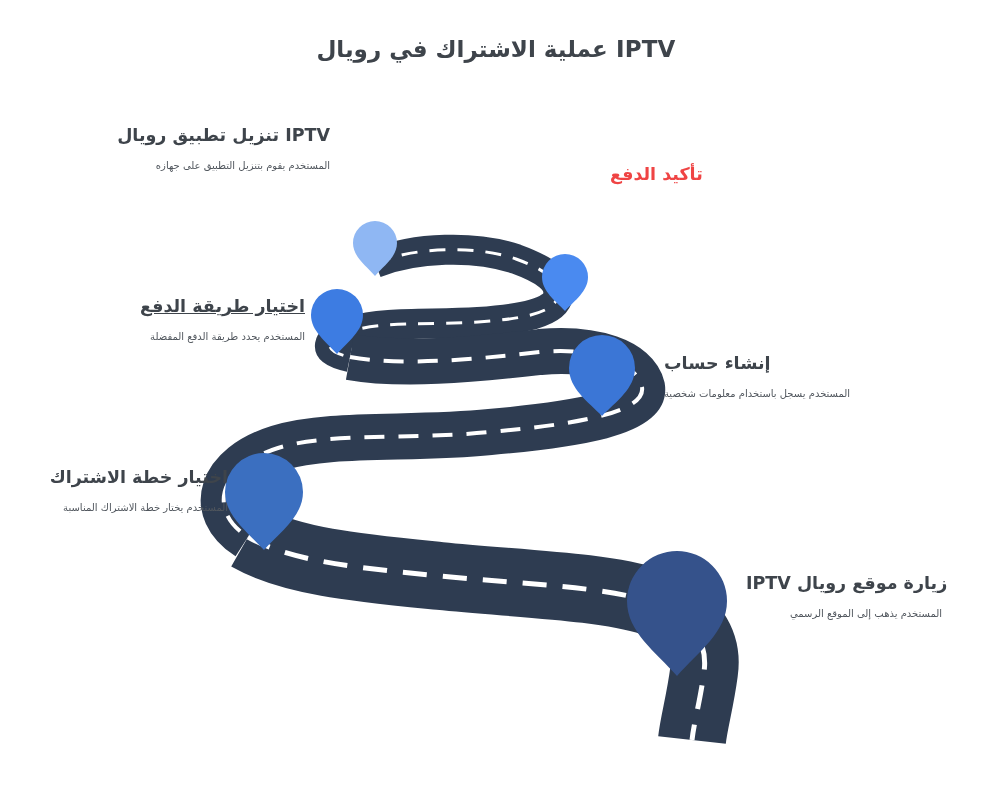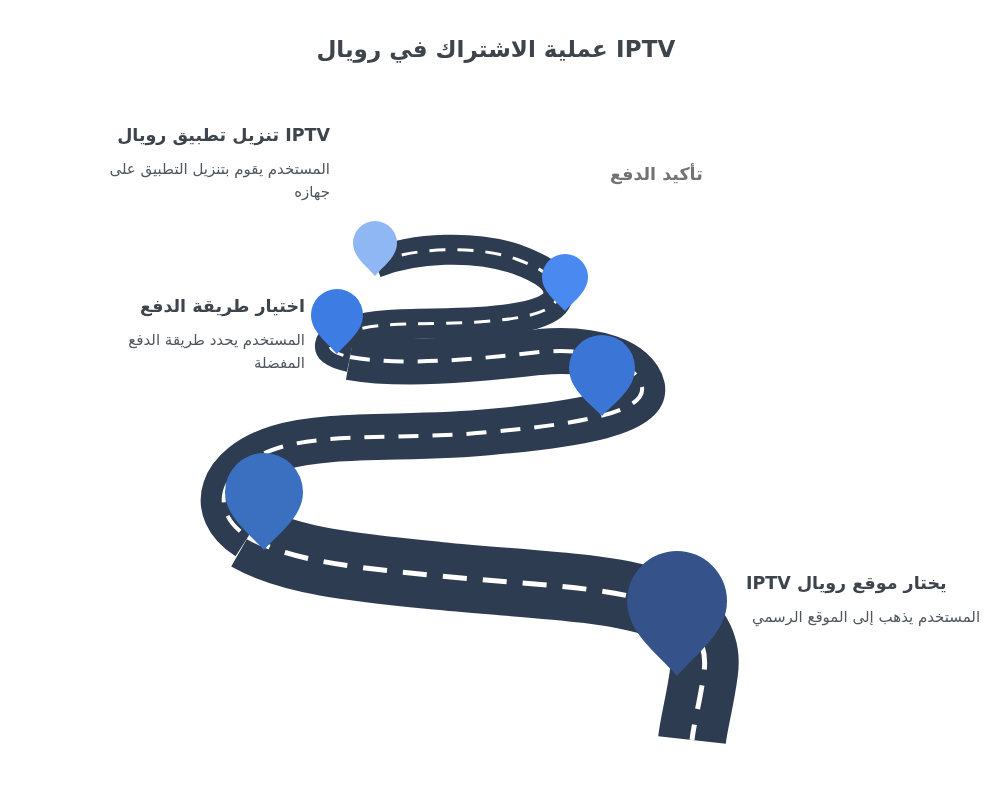--- a/index.html
+++ b/index.html
@@ -30,21 +30,21 @@
   .step {
     position: absolute;
   }
   .step .step-title {
     font-size: 17.5px;
     font-weight: bold;
     margin: 0 0 11px 0;
     line-height: 1.3;
   }
   .step .step-desc {
-    font-size: 15px;
+    font-size: 10px;
     line-height: 1.58;
     margin: 0;
   }
   .step-left { text-align: right; }
   .step-right { text-align: left; }
 
   .s1 { right: 662px; top: 124px; width: 230px; }
   .s2 { left: 610px;  top: 163px; width: 230px; }
   .s3 { right: 687px; top: 295px; width: 210px; }
   .s4 { left: 664px;  top: 352px; width: 252px; }
@@ -77,28 +77,36 @@
     <path d="M 264 550 C 247.6 531.8 225 516.2 225 492 A 39 39 0 1 1 303 492 C 303 516.2 280.4 531.8 264 550 Z" fill="#3b6fc0"></path>
     <path d="M 677 676 C 656 652 627 632 627 601 A 50 50 0 1 1 727 601 C 727 632 698 652 677 676 Z" fill="#35528b"></path>
   </svg>
 
   <div class="step step-left s1" dir="rtl">
     <h3 class="step-title" style="color: rgb(62, 68, 75);">IPTV تنزيل تطبيق رويال</h3>
     <p class="step-desc" style="color: rgb(80, 86, 93);">المستخدم يقوم بتنزيل التطبيق على جهازه</p>
   </div>
 
   <div class="step step-right s2" dir="rtl">
-    <h3 class="step-title" style="color: #737373;">تأكيد الدفع</h3>
+    <h3 class="step-title" style="color: #ef4444;">تأكيد الدفع</h3>
   </div>
 
   <div class="step step-left s3" dir="rtl">
-    <h3 class="step-title" style="color: rgb(62, 68, 75);">اختيار طريقة الدفع</h3>
+    <h3 class="step-title" style="color: rgb(62, 68, 75); text-decoration: underline;">اختيار طريقة الدفع</h3>
     <p class="step-desc" style="color: rgb(80, 86, 93); text-align: right;">المستخدم يحدد طريقة الدفع المفضلة</p>
   </div>
 
+  <div class="step step-right s4" dir="rtl">
+    <h3 class="step-title" style="color: rgb(62, 68, 75);">إنشاء حساب</h3>
+    <p class="step-desc" style="color: rgb(80, 86, 93);">المستخدم يسجل باستخدام معلومات شخصية</p>
+  </div>
 
+  <div class="step step-left s5" dir="rtl">
+    <h3 class="step-title" style="color: rgb(62, 68, 75);">اختيار خطة الاشتراك</h3>
+    <p class="step-desc" style="color: rgb(80, 86, 93);">المستخدم يختار خطة الاشتراك المناسبة</p>
+  </div>
 
   <div class="step step-right s6" dir="rtl">
-    <h3 class="step-title" style="color: rgb(62, 68, 75);">يختار موقع رويال IPTV</h3>
+    <h3 class="step-title" style="color: rgb(62, 68, 75);">زيارة موقع رويال IPTV</h3>
     <p class="step-desc" style="color: rgb(80, 86, 93); text-align: center;">المستخدم يذهب إلى الموقع الرسمي</p>
   </div>
 
 </div>
 
 </body></html>

